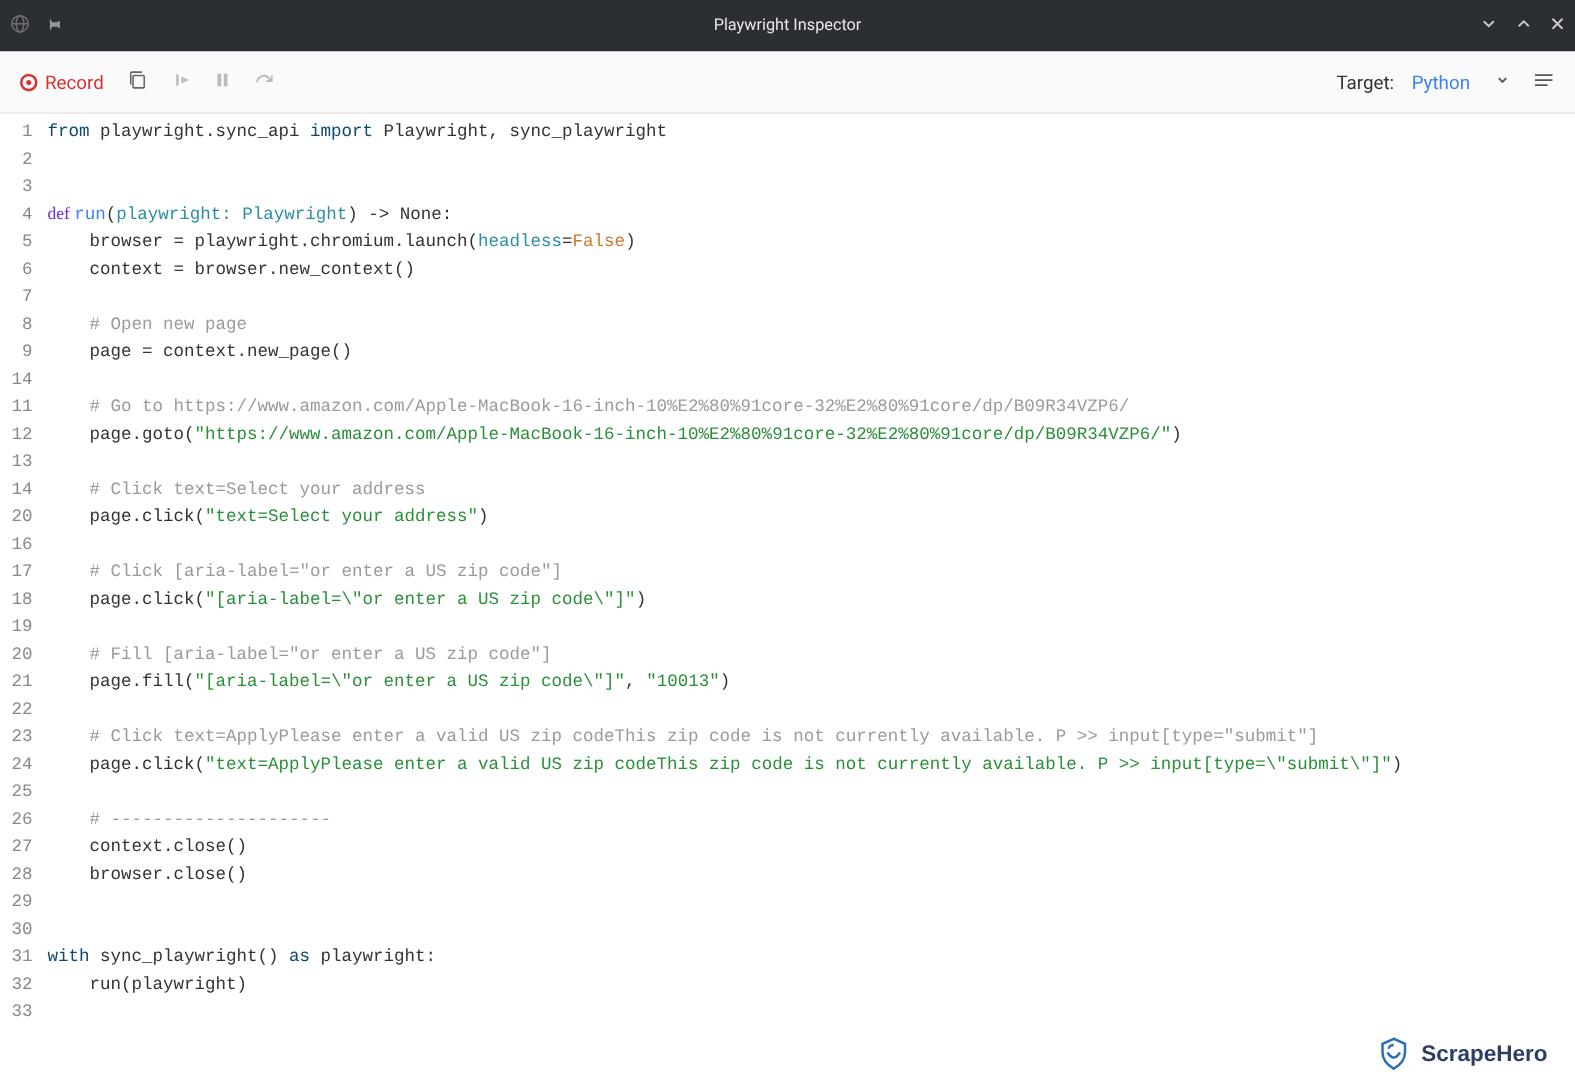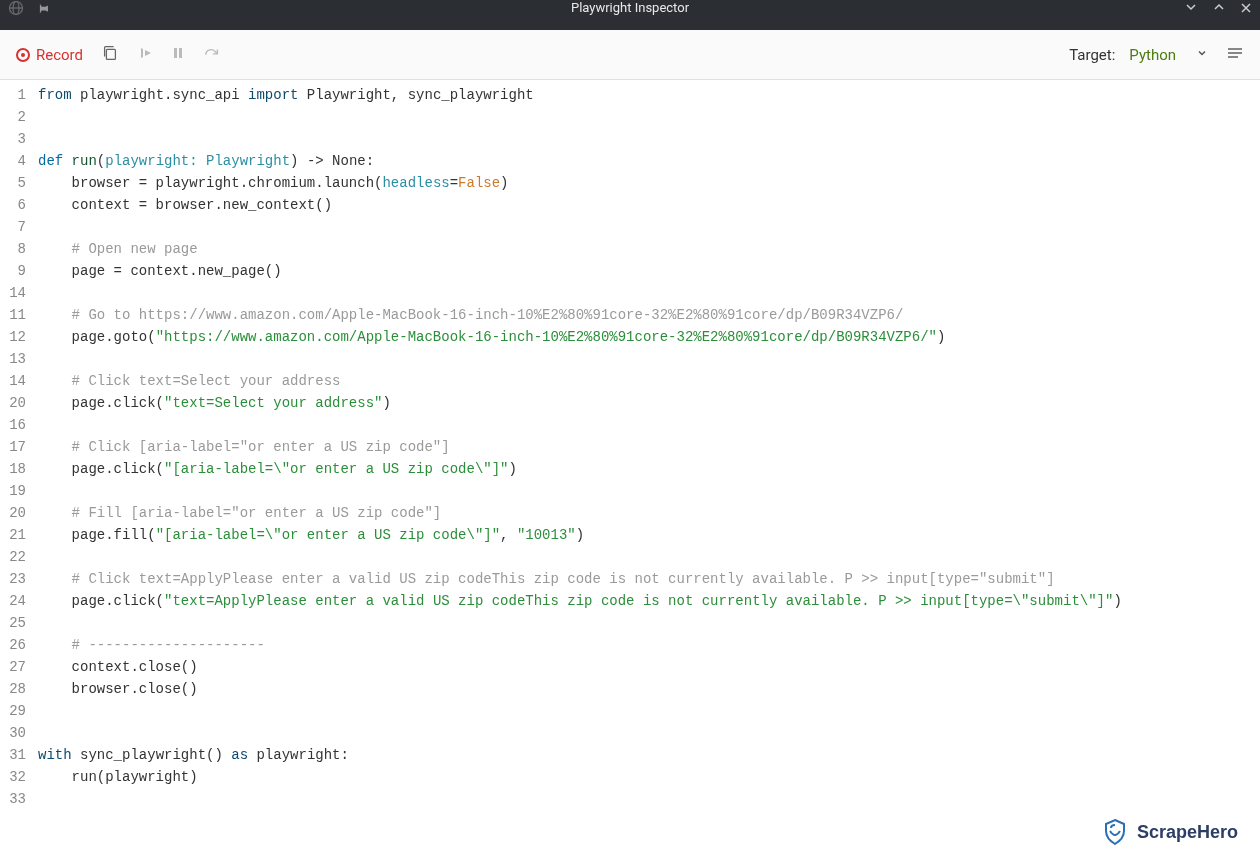--- a/index.html
+++ b/index.html
@@ -7,23 +7,23 @@
       font-family: -apple-system, BlinkMacSystemFont, "Segoe UI", Roboto, sans-serif;
       font-size: 13px;
       background: #fff;
       width: 1260px;
       height: 860px;
       overflow: hidden;
     }
     .titlebar {
       background: #2b2e33;
       color: #fff;
-      height: 30px;
-      display: flex;
-      align-items: flex-start;
+      height: 41px;
+      display: flex;
+      align-items: center;
       padding: 0 8px;
       position: relative;
     }
     .titlebar-left {
       display: flex;
       align-items: center;
       gap: 12px;
     }
     .titlebar-icon { opacity: 0.6; }
     .titlebar-title {
@@ -80,21 +80,21 @@
     }
     .tb-icon { color: #777; cursor: pointer; }
     .tb-icon.disabled { color: #bbb; cursor: default; }
     .toolbar-right {
       margin-left: auto;
       display: flex;
       align-items: center;
       gap: 8px;
     }
     .target-label { color: #333; font-size: 15px; }
-    .target-value { color: #4d7c0f; font-size: 15px; margin-right: 12px; margin-left: 6px;}
+    .target-value { color: #3b82f6; font-size: 15px; margin-right: 12px; margin-left: 6px;}
     .editor {
       display: flex;
       font-family: "Menlo", "Consolas", "Courier New", monospace;
       font-size: 14px;
       line-height: 22px;
       height: calc(100% - 80px);
       position: relative;
     }
     .gutter {
       width: 34px;
@@ -108,22 +108,22 @@
     .gutter div { height: 22px; }
     .code {
       flex: 1;
       padding-top: 4px;
       white-space: pre;
       color: #333;
       overflow: hidden;
     }
     .code-line { height: 22px; padding-left: 4px; }
     .tok-kw { color: #0c4a6e; }
-    .tok-def { color: #0369a1; }
-    .tok-fn { color: #14532d; }
+    .tok-def { color: #6d28d9; font-family: Liberation Serif, serif; }
+    .tok-fn { color: #3b82f6; }
     .tok-type { color: #2b8fa3; }
     .tok-str { color: #2b8f3a; }
     .tok-comment { color: #9a9a9a; }
     .tok-const { color: #c97b2e; }
     .logo {
       position: absolute;
       bottom: 14px;
       right: 22px;
       display: flex;
       align-items: center;

